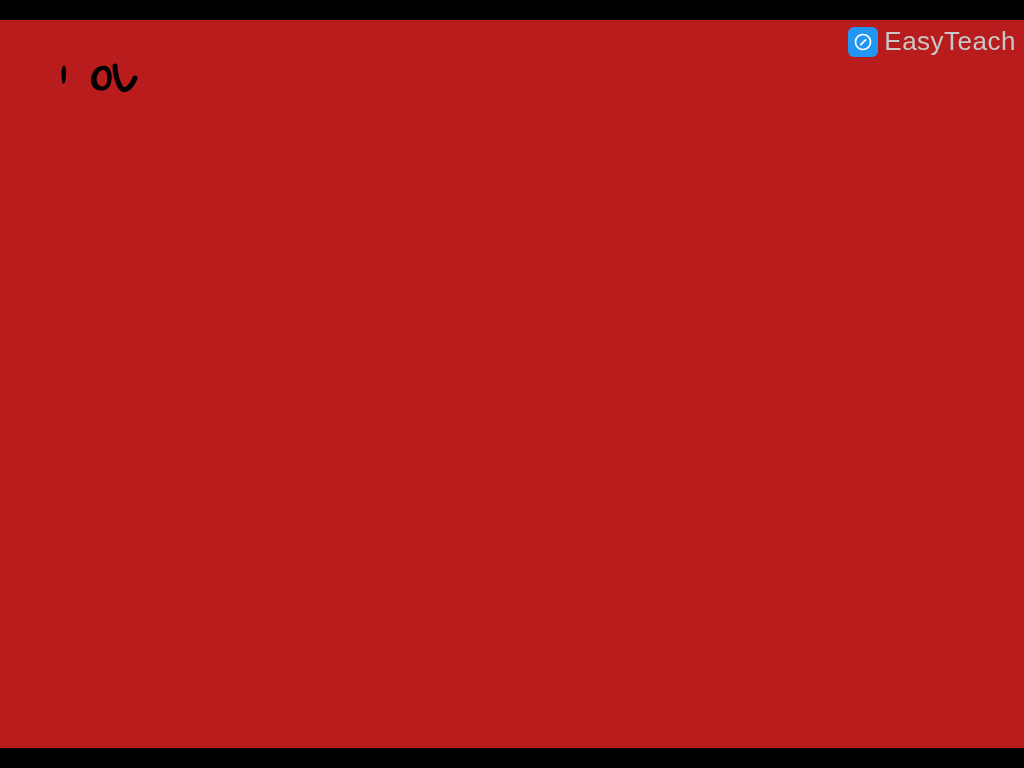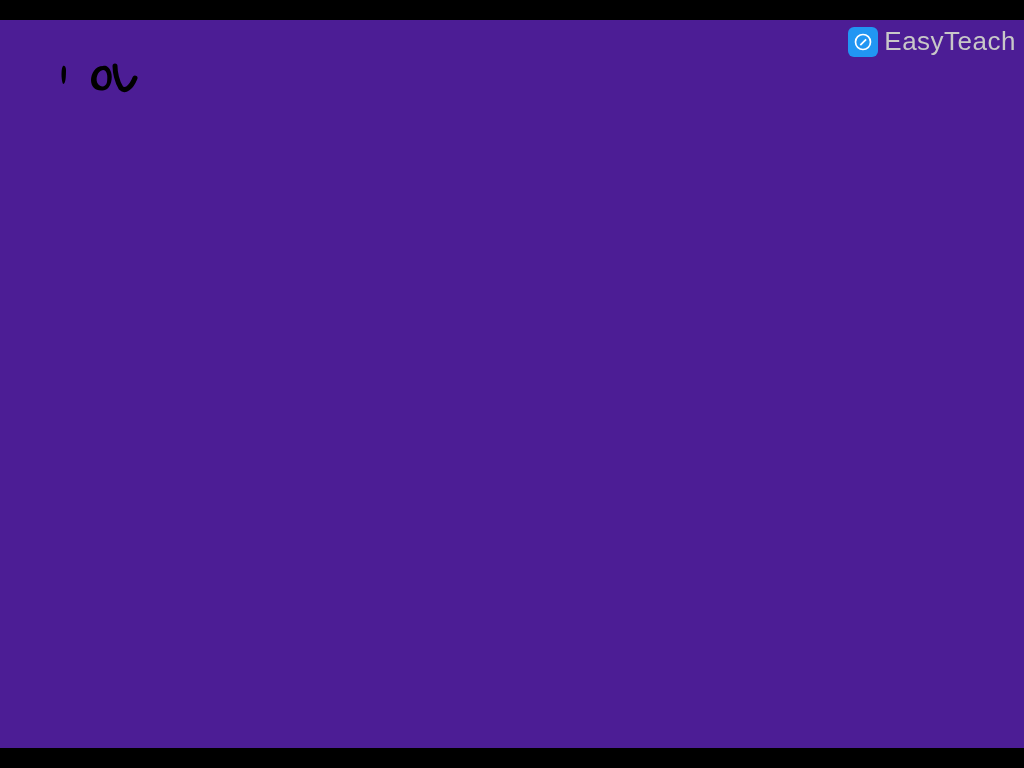--- a/index.html
+++ b/index.html
@@ -15,21 +15,21 @@
       font-family: -apple-system, BlinkMacSystemFont, "Segoe UI", Helvetica, Arial, sans-serif;
     }
     .top-bar {
       width: 100%;
       height: 20px;
       background: #000;
     }
     .canvas-area {
       width: 100%;
       height: 728px;
-      background: #4c1d95;
+      background: #b91c1c;
       position: relative;
     }
     .bottom-bar {
       width: 100%;
       height: 20px;
       background: #000;
     }
     .watermark {
       position: absolute;
       top: 6px;

